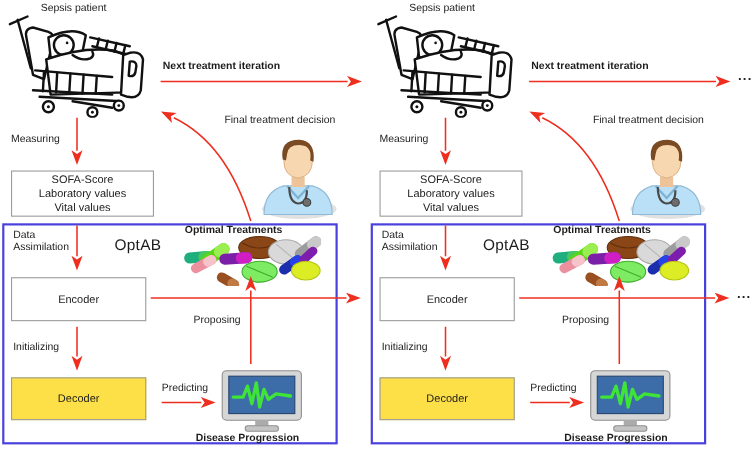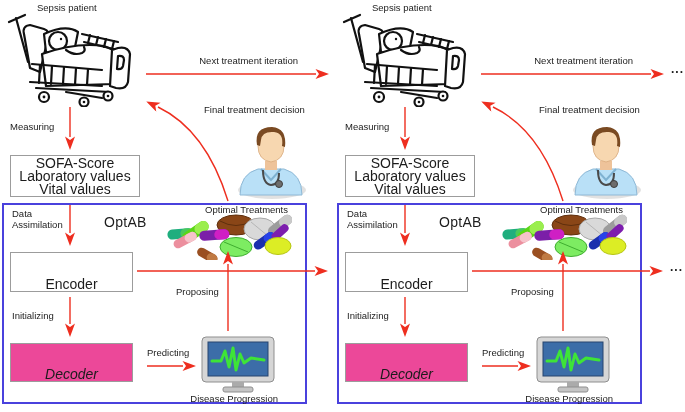--- a/index.html
+++ b/index.html
@@ -5,29 +5,29 @@
   * { margin:0; padding:0; box-sizing:border-box; }
   body { background:#ffffff; }
   #root {
     position:relative; width:685px; height:412px; background:#ffffff;
     font-family:"Liberation Sans", sans-serif; color:#1c1c1c; overflow:hidden;
   }
   .panel { position:absolute; top:0; width:350px; height:395px; }
   .panel-left  { left:0; }
   .panel-right { left:335px; }
   .lbl { position:absolute; font-size:9.5px; line-height:11px; color:#1c1c1c; white-space:nowrap; z-index:5; }
-  .lbl.center { text-align:right; }
+  .lbl.center { text-align:left;font-weight:bold; }
   .optab { font-size:14px; line-height:19px; letter-spacing:0.3px; }
   .ellipsis { font-size:12px; font-weight:bold; letter-spacing:1px; color:#1c1c1c; }
   .databox {
     position:absolute; background:#ffffff; border:1px solid #9c9c9c;
-    display:flex; flex-direction:column; align-items:center; justify-content:flex-end;
-    font-size:14px; line-height:13px; text-align:center; z-index:3;
+    display:flex; flex-direction:column; align-items:center; justify-content:center;
+    font-size:10px; line-height:13px; text-align:center; z-index:3;
   }
-  .decoder-box { background:#ec4899;font-style:italic; }
+  .decoder-box { background:#fde047; }
   .bluebox { position:absolute; border:2px solid #4a41dd; z-index:1; }
   .icon { position:absolute; z-index:4; }
   .overlay { position:absolute; left:0; top:0; width:350px; height:412px; pointer-events:none; z-index:6; }
 </style>
 </head>
 <body>
 
 <div id="root">
 
   <div class="panel panel-left">

